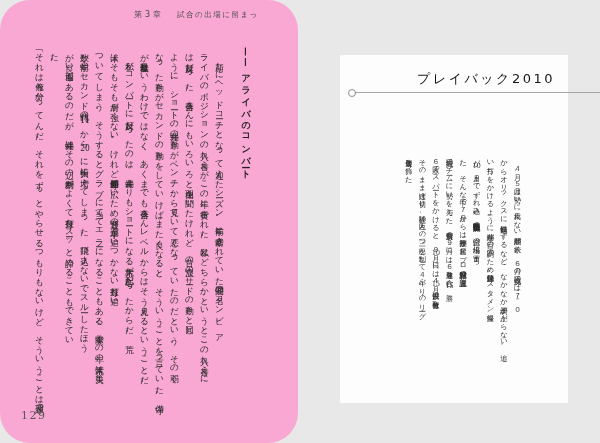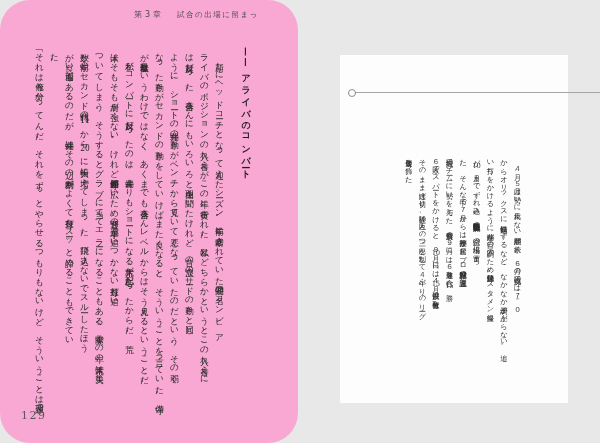--- a/index.html
+++ b/index.html
@@ -97,20 +97,21 @@
     <div class="col vtext">た。</div>
     <div class="col vtext">「それは俺も分かってんだ。それをずっとやらせるつもりもないけど、そういうことは練習で</div>
   </div>
 
   <div class="folio">129</div>
 </div>
 
 <div class="page right-page">
 
   <div class="column-box">
+    <div class="box-title">プレイバック2010</div>
 
     <div class="right-body">
       <div class="col vtext">　４月、５月は勢いに乗れない展開が続き、６月の交流戦では７<span class="tcy">－</span>０</div>
       <div class="col vtext">からオリックスに逆転負けするなど、なかなか調子が上がらない。追</div>
       <div class="col vtext">い打ちをかけるように井端が目の不調のため登録抹消。スタメン復帰</div>
       <div class="col vtext">が<span class="tcy">10</span>月までずれ込み、落合監督就任以降最少の<span class="tcy">53</span>試合の出場に留まっ</div>
       <div class="col vtext">た。そんな中で７月からは投手陣が奮起。プロ野球新記録の五試合連</div>
       <div class="col vtext">続完封でチームに勢いを与えた。勝負所の９月には６連勝を含む<span class="tcy">15</span>勝</div>
       <div class="col vtext">６敗でスパートをかけると、９月<span class="tcy">10</span>日には４月<span class="tcy">15</span>日以来の首位奪取。</div>
       <div class="col vtext">そのまま逃げ切り、阪神、巨人との三つ巴を制して４年ぶりのリーグ</div>

